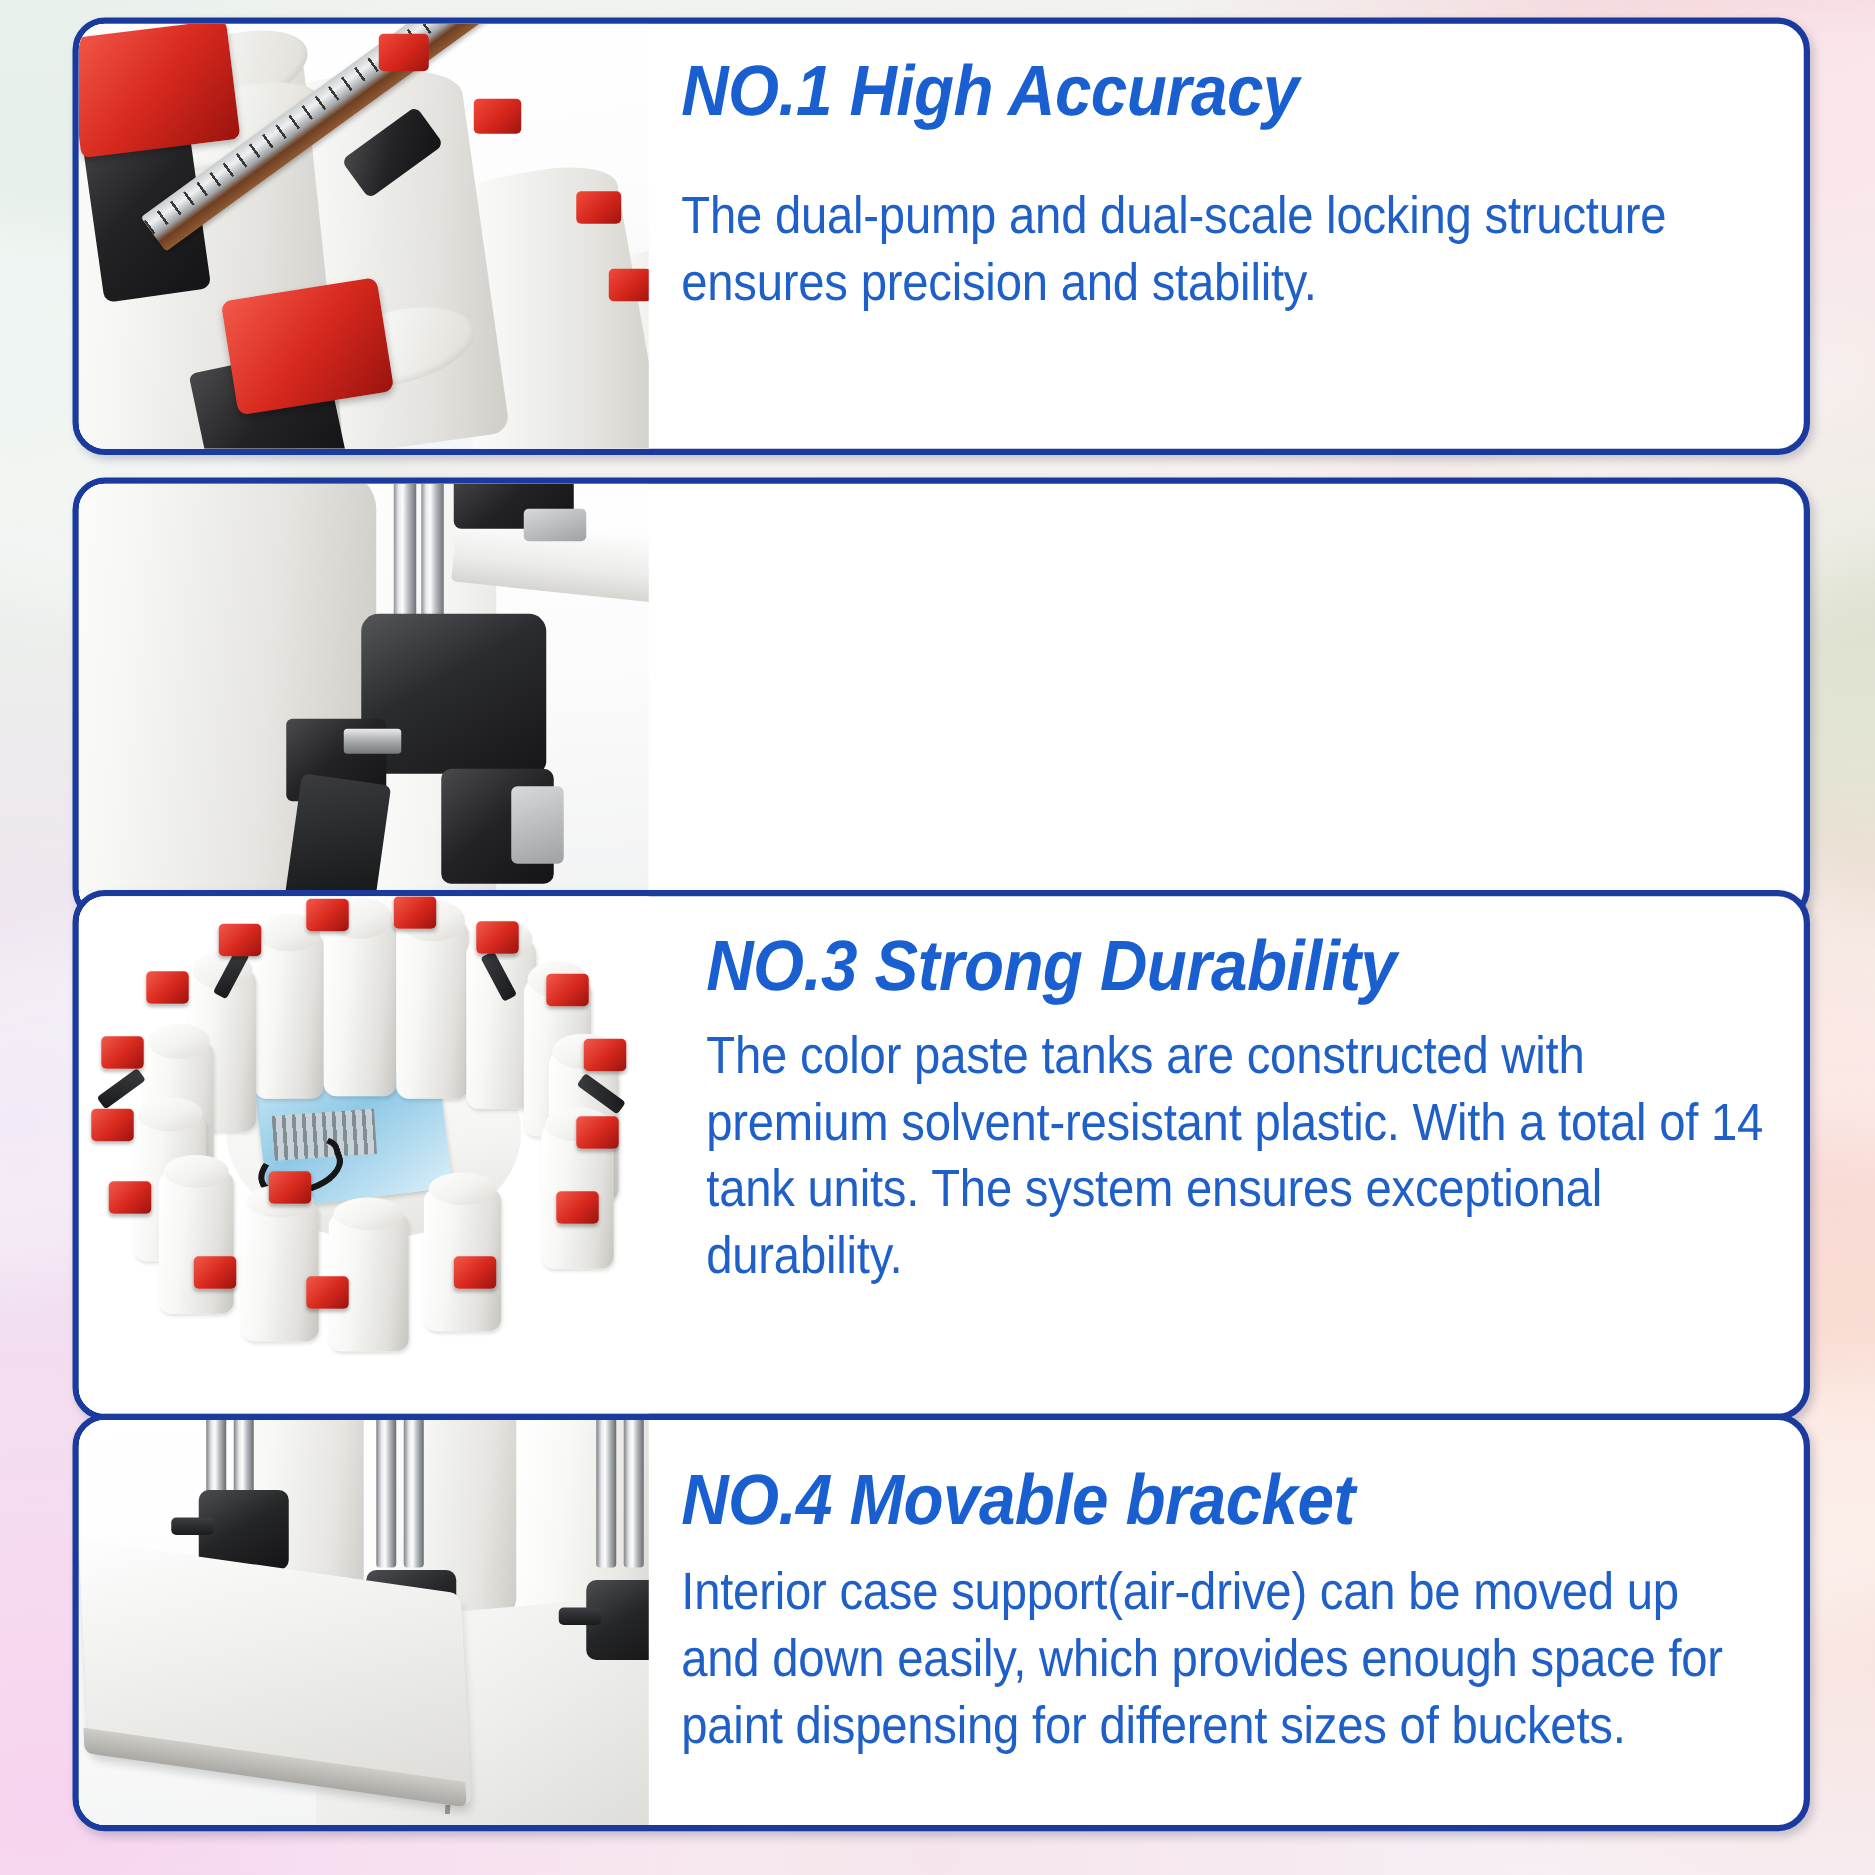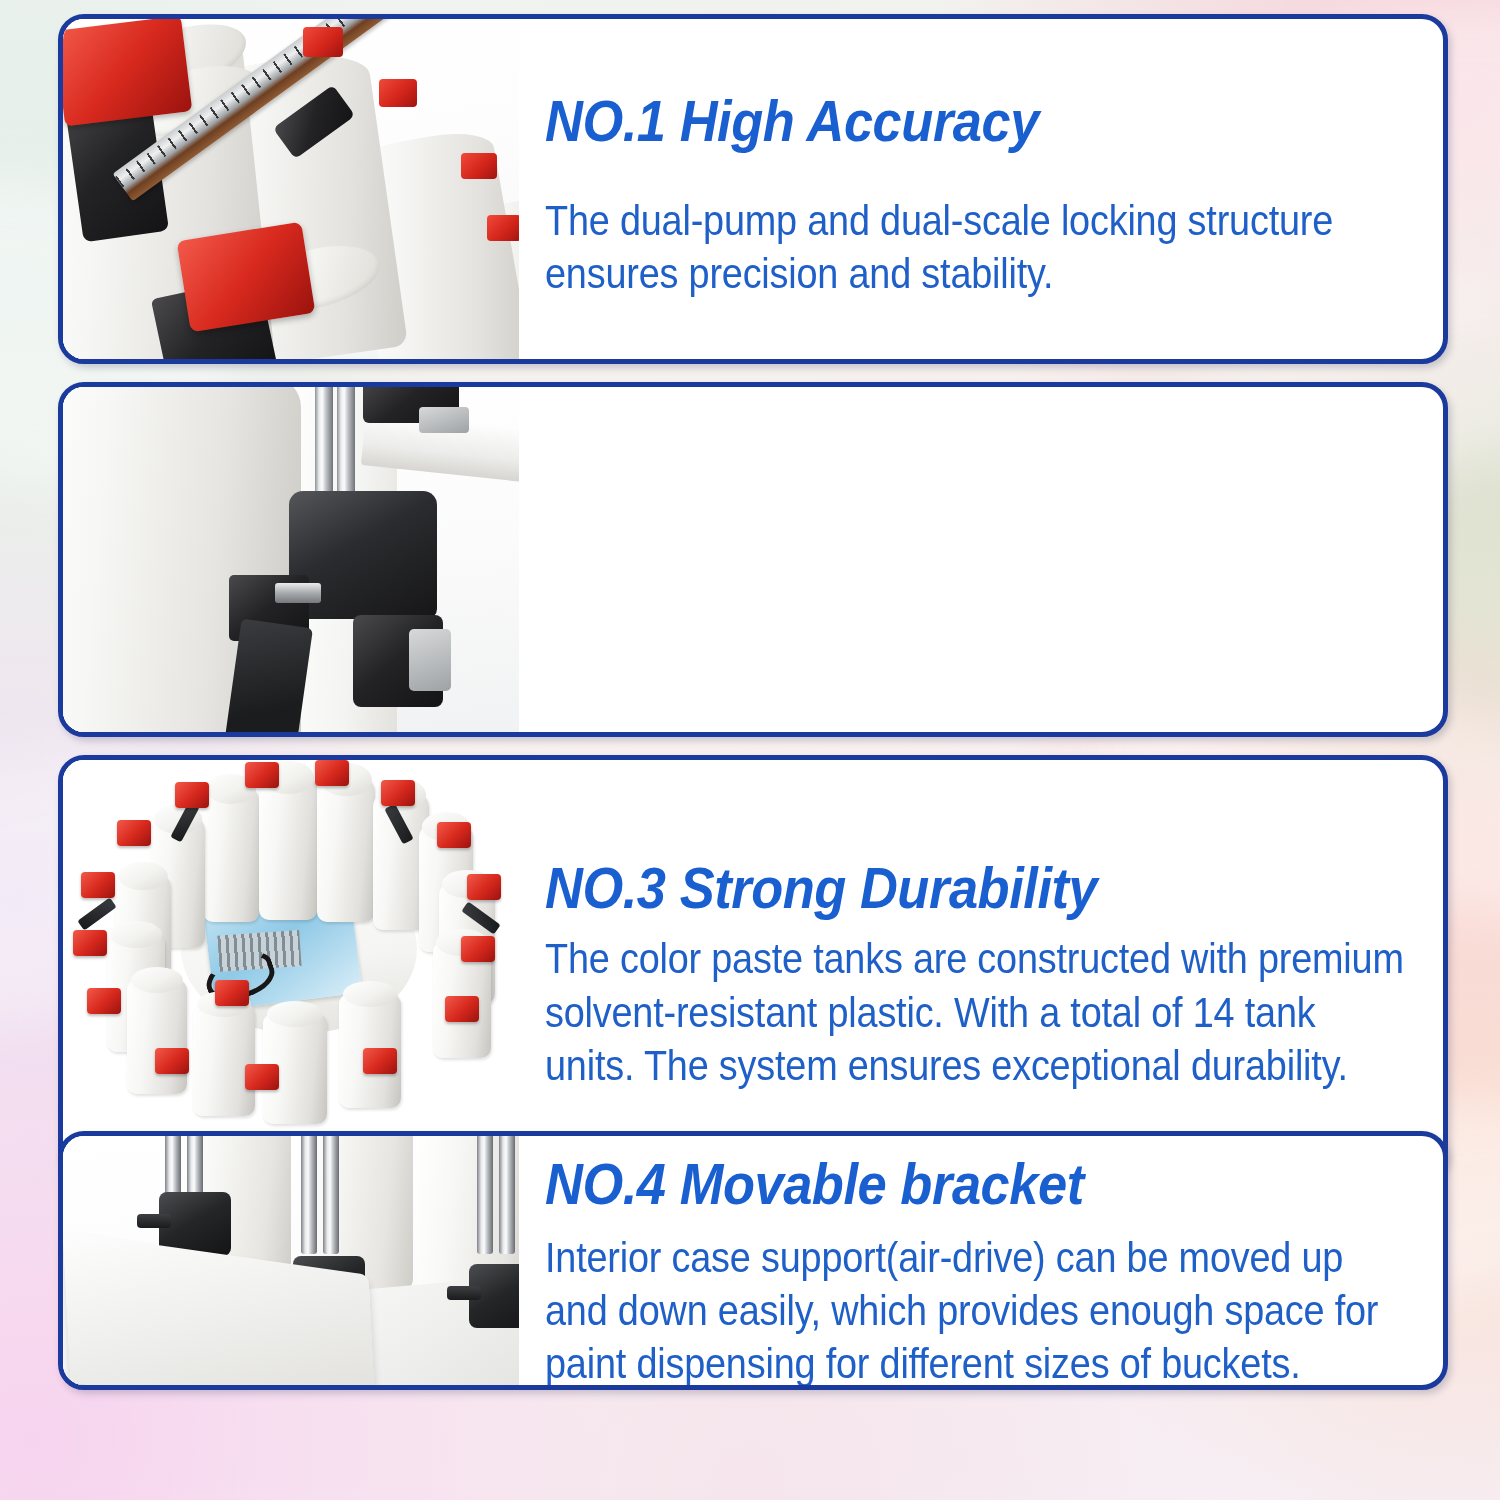--- a/index.html
+++ b/index.html
@@ -61,22 +61,22 @@
     border: 5px solid #1a3a9e;
     border-radius: 26px;
     display: flex;
     align-items: stretch;
     overflow: hidden;
     box-shadow: 3px 4px 7px rgba(90,90,120,0.28);
   }
 
   .panel-1 { top: 14px;   height: 350px; }
   .panel-2 { top: 382px;  height: 355px; }
-  .panel-3 { top: 755px;  height: 424px; }
-  .panel-4 { top: 1131px; height: 259px; }
+  .panel-3 { top: 712px;  height: 424px; gap: 20px; }
+  .panel-4 { top: 1131px; height: 334px; }
 
   
   .photo {
     position: relative;
     width: 456px;
     flex: 0 0 456px;
     overflow: hidden;
     background: #ffffff;
   }
   .photo-inner { position: absolute; inset: 0; }
@@ -299,21 +299,21 @@
     background: repeating-linear-gradient(180deg, #9b9a96 0px, #9b9a96 7px, rgba(0,0,0,0) 7px, rgba(0,0,0,0) 16px);
     transform: rotate(3deg);
   }
 
   
   .text {
     flex: 1 1 auto;
     padding: 14px 30px 10px 26px;
     display: flex;
     flex-direction: column;
-    justify-content: center;
+    justify-content: flex-start;
   }
   .heading {
     font-family: "Liberation Sans Narrow", "Liberation Sans", "DejaVu Sans", sans-serif;
     font-weight: bold;
     font-style: italic;
     font-size: 57px;
     line-height: 1.06;
     color: #1a5fd0;
     letter-spacing: -0.5px;
     transform: scaleX(0.92);

